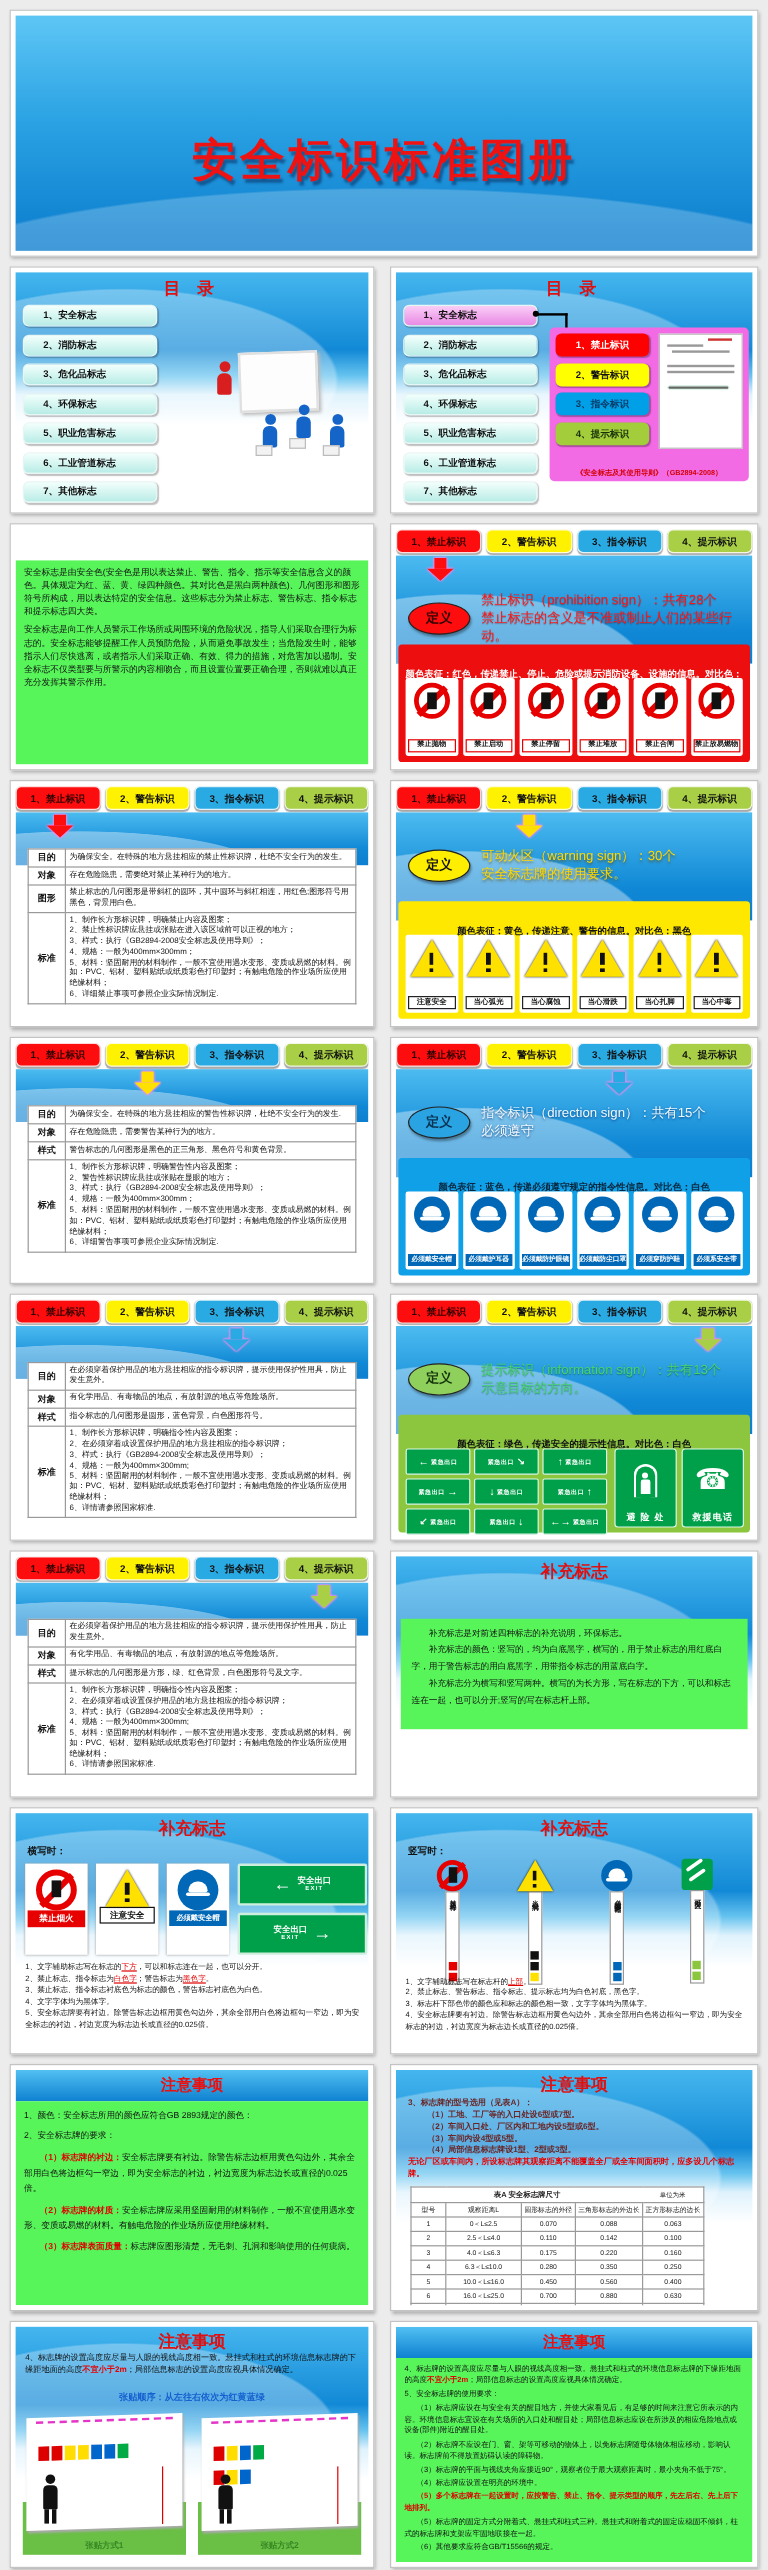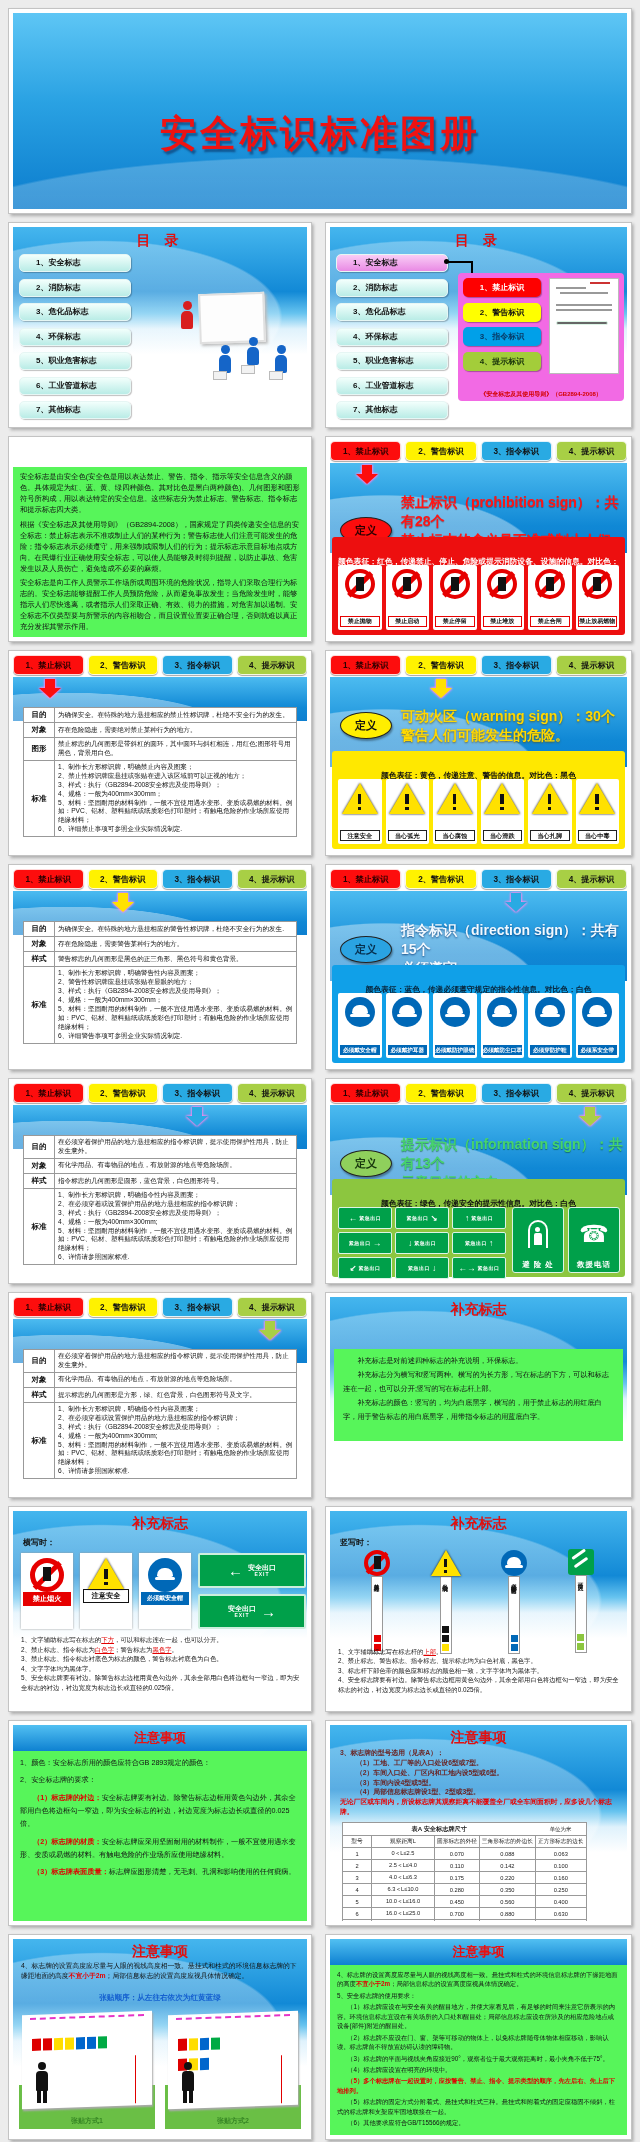--- a/index.html
+++ b/index.html
@@ -76,21 +76,21 @@
      filter:drop-shadow(0 0 1px #ff86ec) drop-shadow(0 0 1px #ff86ec)}
   .arr .st{display:block;width:10px;height:9px;margin:0 auto;background:var(--c)}
   .arr .hd{display:block;width:0;height:0;margin:0 auto;
      border-left:11px solid transparent;border-right:11px solid transparent;
      border-top:10px solid var(--c)}
   .defrow{position:absolute;top:30px;left:10px;right:4px;display:flex;align-items:center;gap:9px}
   .badge{min-width:50px;height:25px;border-radius:50%;border:1.5px solid #222;font-size:11px;
      font-weight:bold;text-align:center;line-height:25px;box-shadow:1px 2px 2px rgba(0,0,0,.35)}
   .badge.bp{background:#fd0d0d;color:#2d0000}.badge.bw{background:#ffee00}
   .badge.bd{background:#2aa3e2;color:#06304f}.badge.bi{background:#8fd05c;color:#15340b}
-  .deftxt{font-size:14px;font-weight:bold;line-height:1.35}
+  .deftxt{font-size:11px;font-weight:normal;line-height:1.35}
   .deftxt span{display:block}
   .tp{color:#ff1414;text-shadow:0 1px 1px rgba(80,0,0,.4)}
   .tw{color:#ffd800;text-shadow:0 1px 2px rgba(90,70,0,.7)}
   .td{color:#f2f9ff;text-shadow:0 1px 2px rgba(0,50,110,.8)}
   .ti{color:#46d36c;text-shadow:0 1px 1px rgba(0,70,20,.5)}
   .defpanel{position:absolute;top:96px;left:2px;right:2px;bottom:2px;border-radius:3px;
      padding:20px 6px;box-sizing:border-box}
   .pp2{background:#ed0f0f;color:#fff}.pw2{background:#ffe800;color:#111}
   .pd2{background:#10a0e8;color:#08263d}.pi2{background:#8cc63f;color:#111}
   .paneltext{font-size:7.8px;font-weight:bold;line-height:1.35}
@@ -313,21 +313,20 @@
       </div>
       <div class="catcaption">《安全标志及其使用导则》（GB2894-2008）</div>
     </div>
   </div>
 </div>
 
 <div class="slide" style="left:8px;top:436px;width:304px;height:206px">
   <div class="inner">
     <div class="greenbody n1body" style="font-size:7.3px;line-height:1.5">
       <p>安全标志是由安全色(安全色是用以表达禁止、警告、指令、指示等安全信息含义的颜色。具体规定为红、蓝、黄、绿四种颜色。其对比色是黑白两种颜色)、几何图形和图形符号所构成，用以表达特定的安全信息。这些标志分为禁止标志、警告标志、指令标志和提示标志四大类。</p>
-      <p>根据《安全标志及其使用导则》（GB2894-2008），国家规定了四类传递安全信息的安全标志：禁止标志表示不准或制止人们的某种行为；警告标志使人们注意可能发生的危险；指令标志表示必须遵守，用来强制或限制人们的行为；提示标志示意目标地点或方向。在民爆行业正确使用安全标志，可以使人员能够及时得到提醒，以防止事故、危害发生以及人员伤亡，避免造成不必要的麻烦。</p>
       <p>安全标志是向工作人员警示工作场所或周围环境的危险状况，指导人们采取合理行为标志的。安全标志能够提醒工作人员预防危险，从而避免事故发生；当危险发生时，能够指示人们尽快逃离，或者指示人们采取正确、有效、得力的措施，对危害加以遏制。安全标志不仅类型要与所警示的内容相吻合，而且设置位置要正确合理，否则就难以真正充分发挥其警示作用。</p>
     </div>
   </div>
 </div>
 
 <div class="slide" style="left:325px;top:436px;width:307px;height:206px">
   <div class="inner">
     <div class="tabs">
       <div class="tab t0">1、禁止标识</div>
       <div class="tab t1">2、警告标识</div>
@@ -455,21 +454,21 @@
     </div>
     <div class="defsky skyband">
       <span class="arr" style="--c:#ffe100;left:calc(37.5% - 11px)">
           <i class="st"></i>
           <i class="hd"></i>
         </span>
       <div class="defrow">
         <span class="badge bw">定义</span>
         <div class="deftxt tw">
           <span>可动火区（warning sign）：30个</span>
-            <span>警告人们可能发生的危险。</span>
+            <span>安全标志牌的使用要求。</span>
         </div>
       </div>
     </div>
     <div class="defpanel pw2">
       <div class="paneltext" style="text-align:center">颜色表征：黄色，传递注意、警告的信息。对比色：黑色</div>
       <div class="cards">
         <div class="card">
             <span class="wico">
               <i class="tri"></i>
               <i class="ex1"></i>
@@ -797,22 +796,22 @@
     </tbody>
       </table>
   </div>
 </div>
 
 <div class="slide" style="left:325px;top:1292px;width:307px;height:206px">
   <div class="inner skypage">
     <div class="supp-title">补充标志</div>
     <div class="gpanel">
       <p>补充标志是对前述四种标志的补充说明，环保标志。</p>
+      <p>补充标志的颜色：竖写的，均为白底黑字，横写的，用于禁止标志的用红底白字，用于警告标志的用白底黑字，用带指令标志的用蓝底白字。</p>
       <p>补充标志分为横写和竖写两种。横写的为长方形，写在标志的下方，可以和标志连在一起，也可以分开;竖写的写在标志杆上部。</p>
-      <p>补充标志的颜色：竖写的，均为白底黑字，横写的，用于禁止标志的用红底白字，用于警告标志的用白底黑字，用带指令标志的用蓝底白字。</p>
     </div>
   </div>
 </div>
 
 <div class="slide" style="left:8px;top:1506px;width:304px;height:206px">
   <div class="inner skypage">
     <div class="supp-title">补充标志</div>
     <div class="hvlabel">横写时：</div>
     <div class="signrow">
       <div class="bcard">

